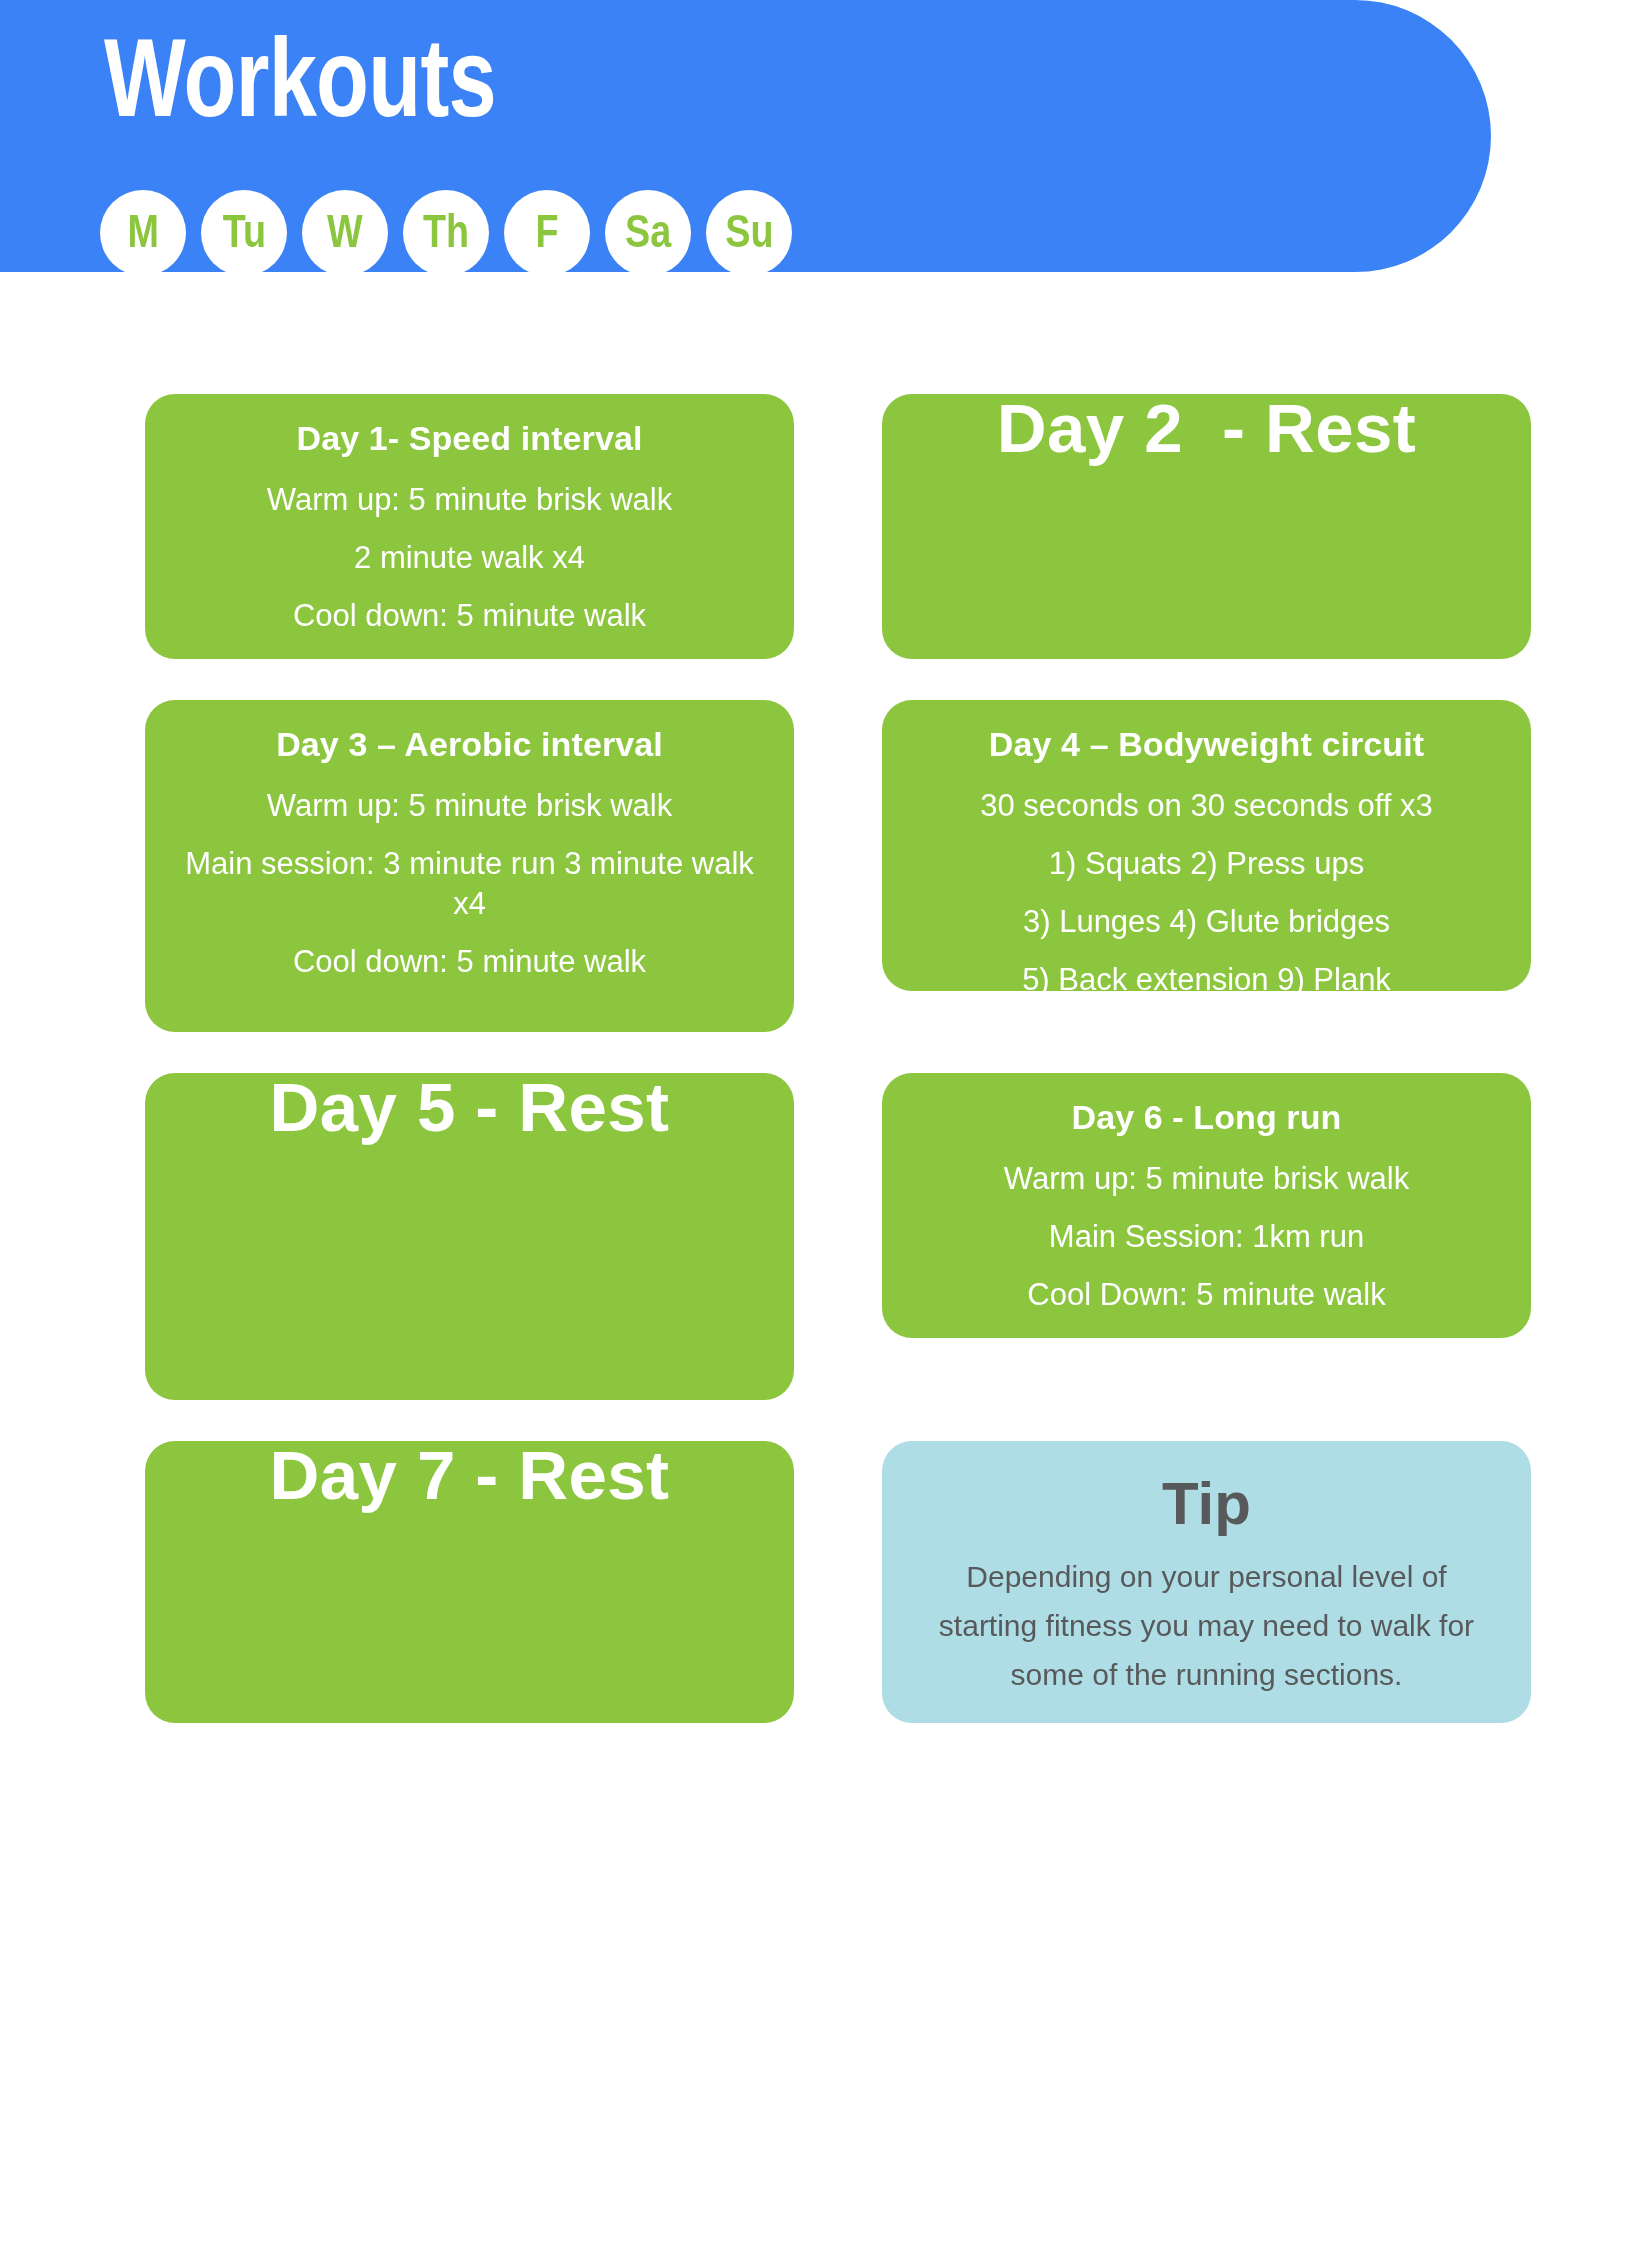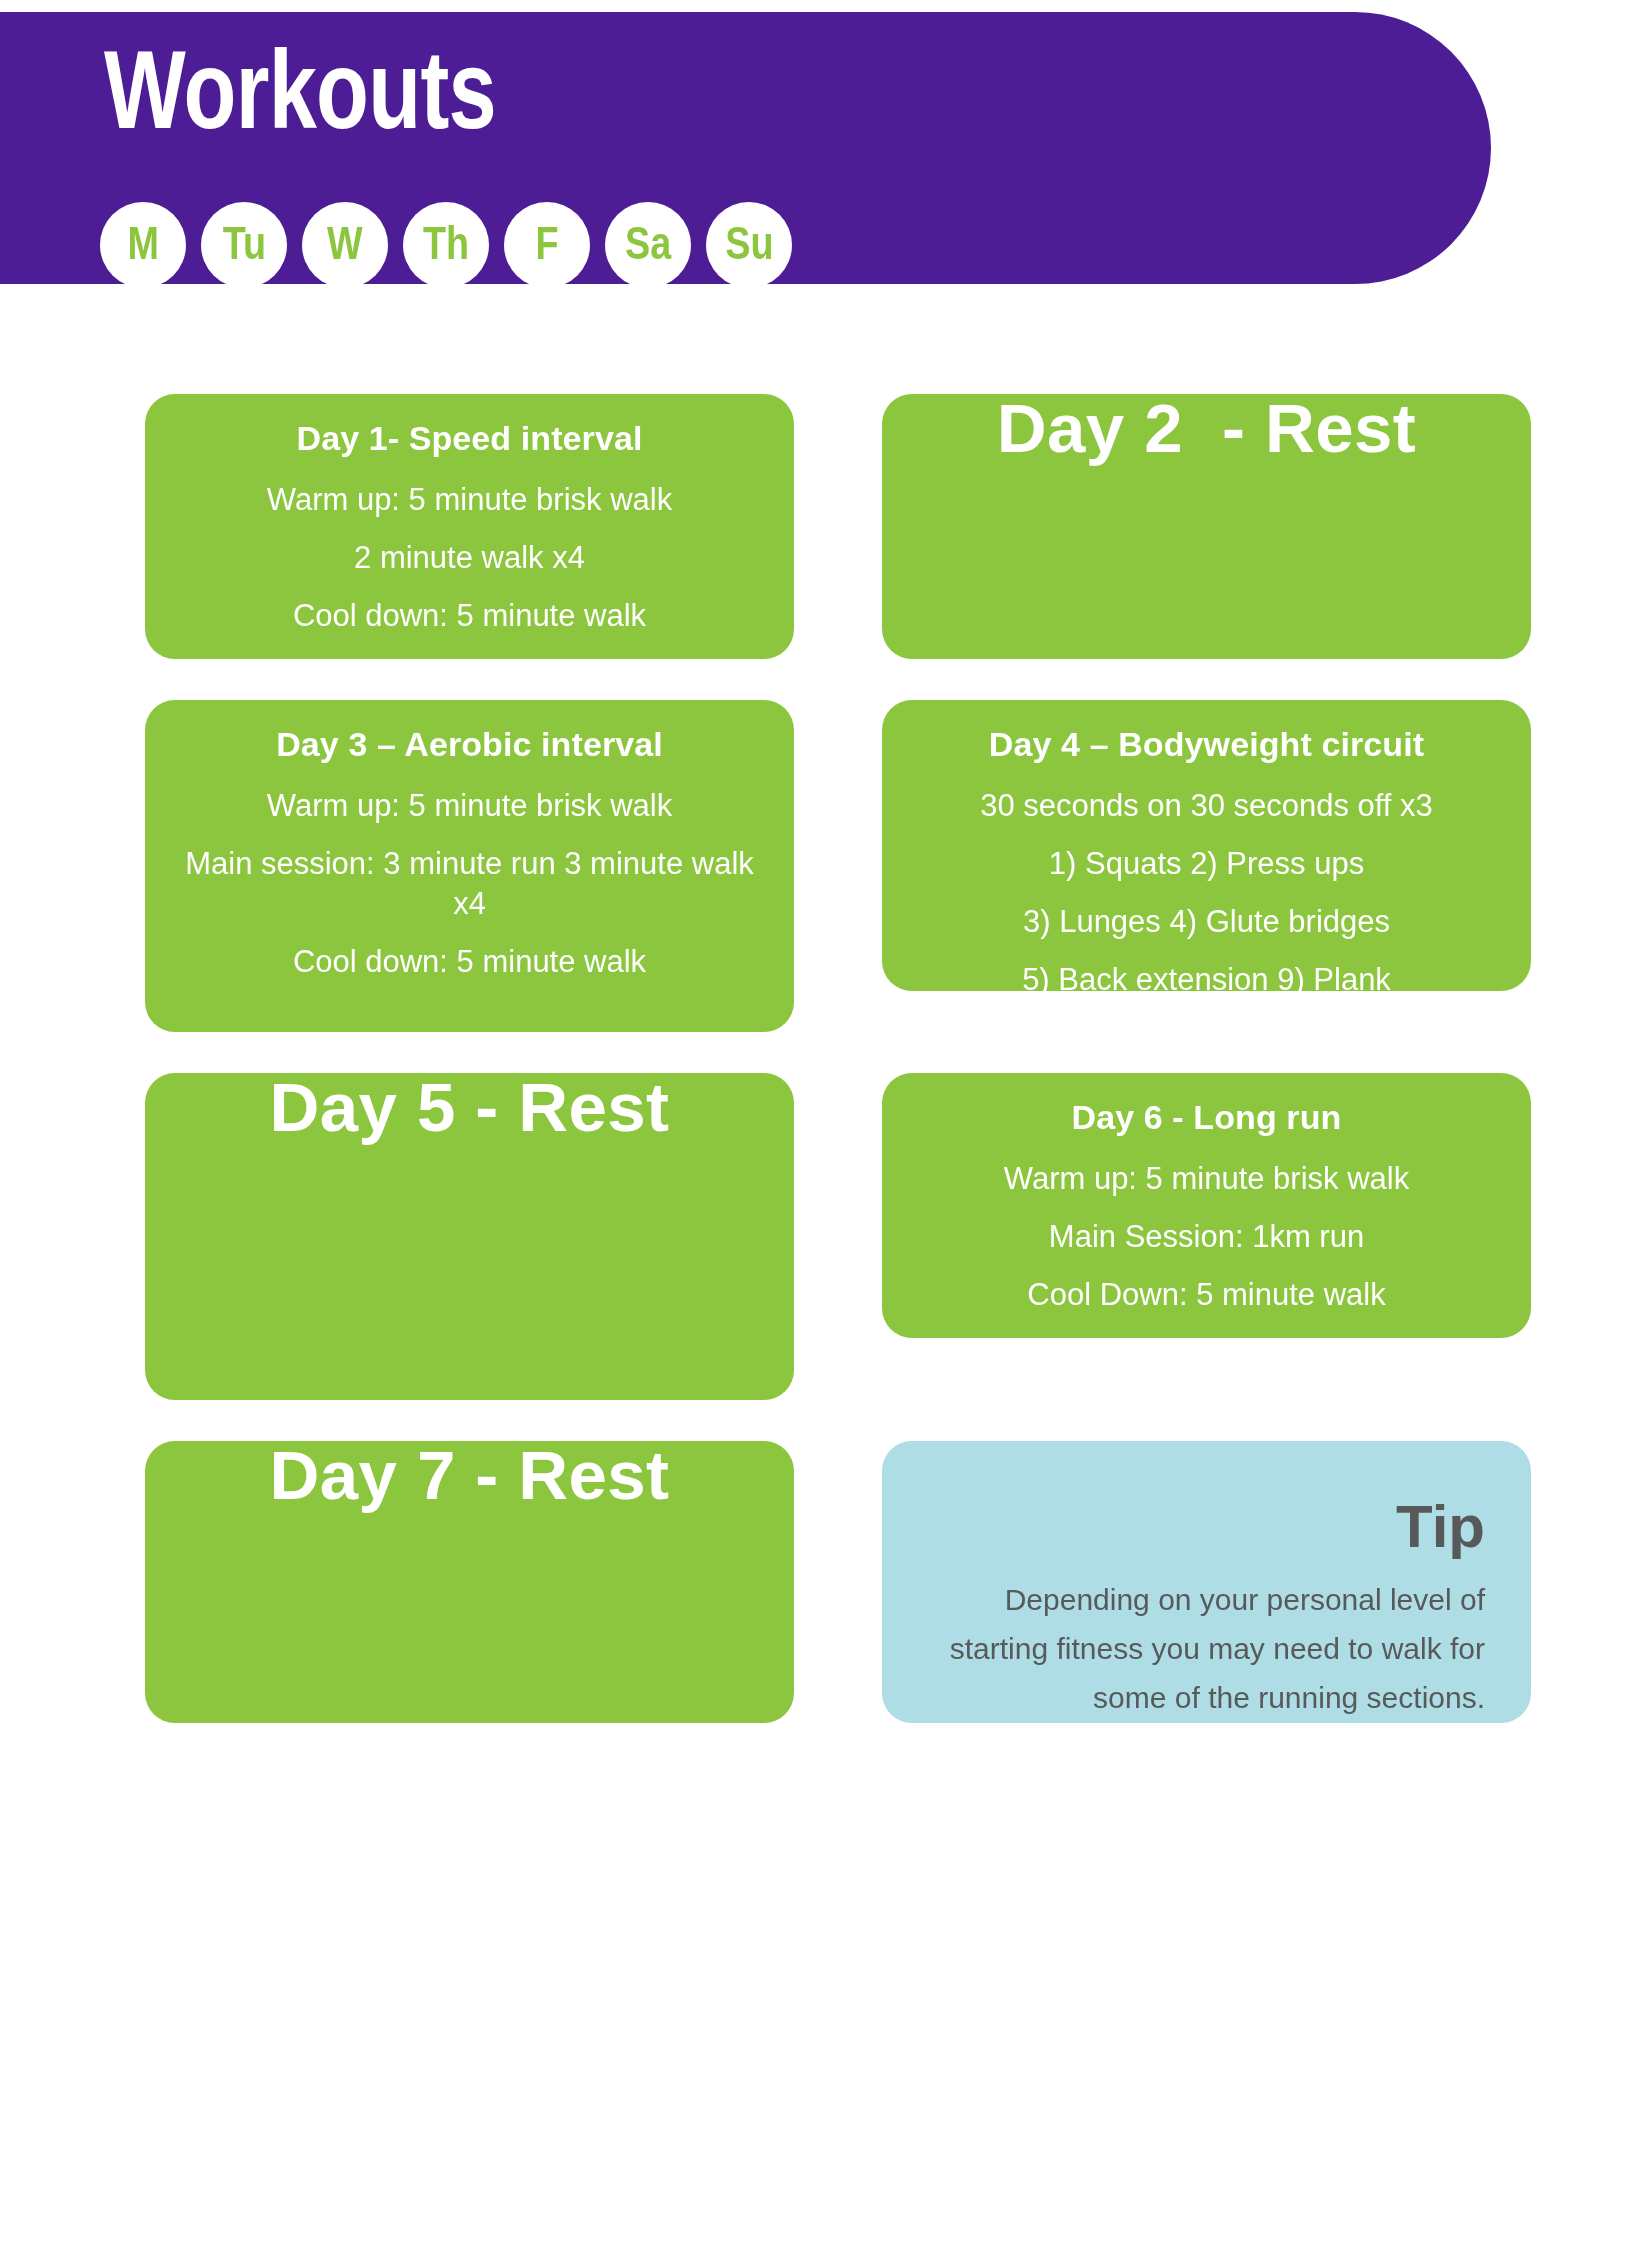--- a/index.html
+++ b/index.html
@@ -13,24 +13,24 @@
     height: 2258px;
     position: relative;
     font-family: "Liberation Sans", sans-serif;
     overflow: hidden;
   }
 
   
   .header-banner {
     position: absolute;
     left: 0;
-    top: 12px;
+    top: 0;
     width: 1491px;
     height: 272px;
-    background: #4c1d95;
+    background: #3b82f6;
     border-top-right-radius: 176px;
     border-bottom-right-radius: 176px;
     box-sizing: border-box;
   }
   .header-title {
     position: absolute;
     left: 104px;
     top: 23px;
     font-size: 111px;
     line-height: 1.0;
@@ -124,22 +124,22 @@
     font-weight: bold;
     font-size: 69px;
     line-height: 1;
     font-family: "Liberation Sans Narrow", "Liberation Sans", sans-serif;
     white-space: pre;
     letter-spacing: 0.4px;
   }
 
   
   .card.tip {
-    padding: 56px 46px 35px 46px;
-    text-align: right;
+    padding: 33px 46px 35px 46px;
+    text-align: center;
   }
   .tip-title {
     color: #58595B;
     font-weight: bold;
     font-size: 60px;
     line-height: 1;
     margin: 0 0 19.4px 0;
     font-family: "Liberation Sans Narrow", "Liberation Sans", sans-serif;
   }
   .tip-body {

